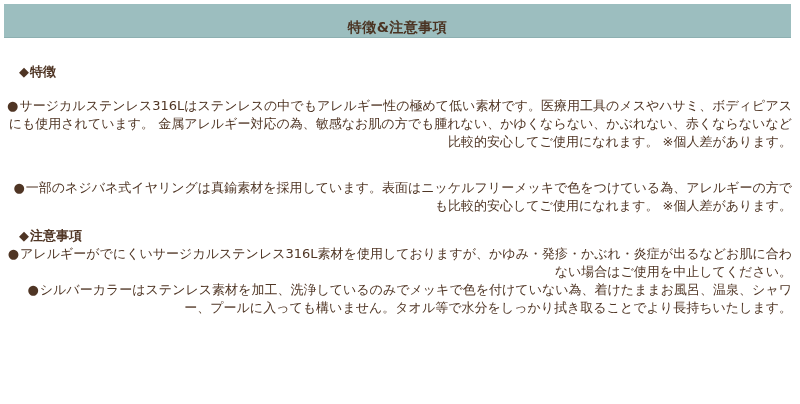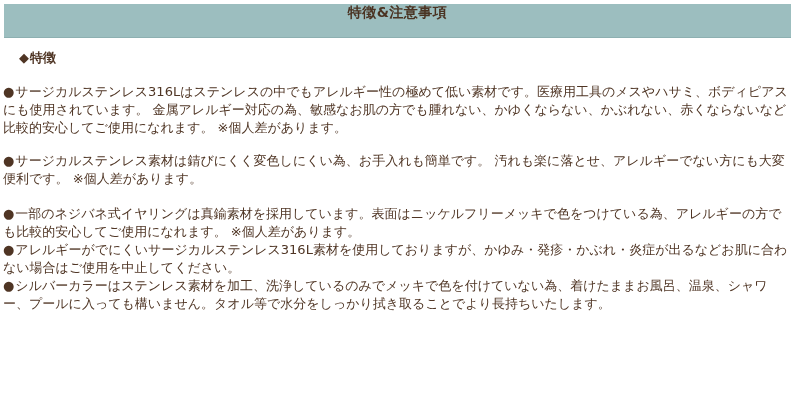--- a/index.html
+++ b/index.html
@@ -13,53 +13,53 @@
     overflow: hidden;
     box-sizing: border-box;
     font-family: "DejaVu Sans", "Liberation Sans", sans-serif;
   }
   .header-bar {
     margin: 4px 9px 0 4px;
     height: 33px;
     background: #9cbebf;
     border-bottom: 1px solid #8db0b1;
     display: flex;
-    align-items: flex-start;
+    align-items: flex-end;
     justify-content: center;
   }
   .header-title {
     font-size: 14px;
     font-weight: bold;
     color: #4a3322;
     letter-spacing: 0.5px;
   }
   .content {
     padding: 0 8px 0 3px;
     color: #4f3524;
     font-size: 13px;
     line-height: 18px;
   }
   .section-heading {
-    margin: 11px 0 0 16px;
+    margin: 25px 0 0 16px;
     font-size: 13px;
     font-weight: bold;
   }
   .section-heading.second {
     margin-top: 12px;
   }
   .diamond {
     margin-right: 1px;
   }
   p.note {
     margin: 0;
-    text-align: left;
+    text-align: right;
   }
   p.m16 { margin-top: 16px; }
   p.m15 { margin-top: 15px; }
-  p.m17 { margin-top: 17px; }
+  p.m17 { margin-top: 28px; }
   p.m12 { }
   .bullet {
     margin-right: 1px;
   }
 </style>
 </head>
 <body>
 
 <div class="page">
 
@@ -70,28 +70,28 @@
   <div class="content">
 
     <div class="section-heading">
       <span class="diamond">◆</span><span>特徴</span>
     </div>
 
     <p class="note m16">
       <span class="bullet">●</span><span>サージカルステンレス316Lはステンレスの中でもアレルギー性の極めて低い素材です。医療用工具のメスやハサミ、ボディピアスにも使用されています。 金属アレルギー対応の為、敏感なお肌の方でも腫れない、かゆくならない、かぶれない、赤くならないなど比較的安心してご使用になれます。 ※個人差があります。</span>
     </p>
 
-    <p class="note m15">
-      <span class="bullet">●</span><span>サージカルステンレス素材は錆びにくく変色しにくい為、お手入れも簡単です。 汚れも楽に落とせ、アレルギーでない方にも大変便利です。 ※個人差があります。</span>
-    </p>
 
     <p class="note m17">
       <span class="bullet">●</span><span>一部のネジバネ式イヤリングは真鍮素材を採用しています。表面はニッケルフリーメッキで色をつけている為、アレルギーの方でも比較的安心してご使用になれます。 ※個人差があります。</span>
     </p>
 
+    <div class="section-heading second">
+      <span class="diamond">◆</span><span>注意事項</span>
+    </div>
 
     <p class="note m12">
       <span class="bullet">●</span><span>アレルギーがでにくいサージカルステンレス316L素材を使用しておりますが、かゆみ・発疹・かぶれ・炎症が出るなどお肌に合わない場合はご使用を中止してください。</span>
     </p>
 
 
     <p class="note m12">
       <span class="bullet">●</span><span>シルバーカラーはステンレス素材を加工、洗浄しているのみでメッキで色を付けていない為、着けたままお風呂、温泉、シャワー、プールに入っても構いません。タオル等で水分をしっかり拭き取ることでより長持ちいたします。</span>
     </p>
 

